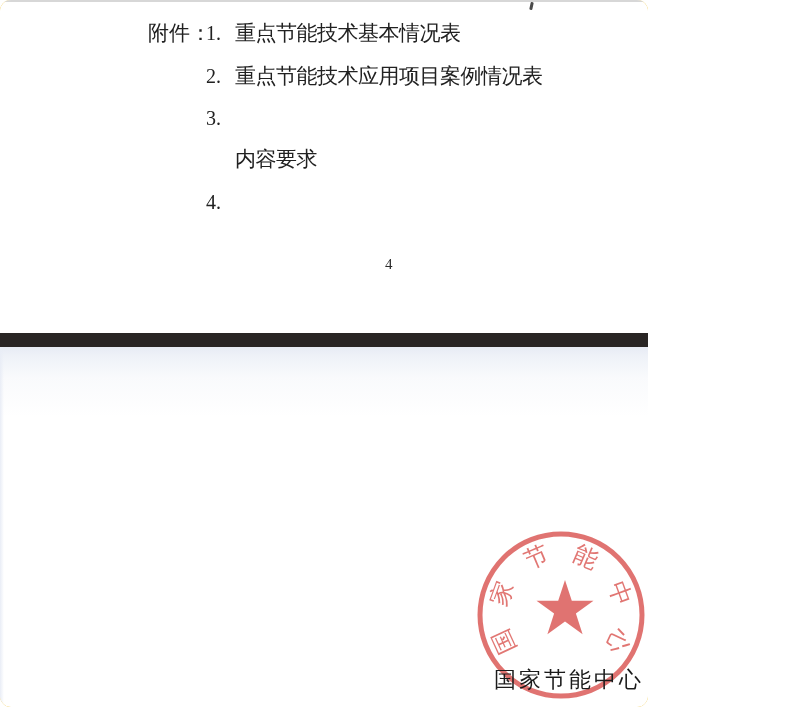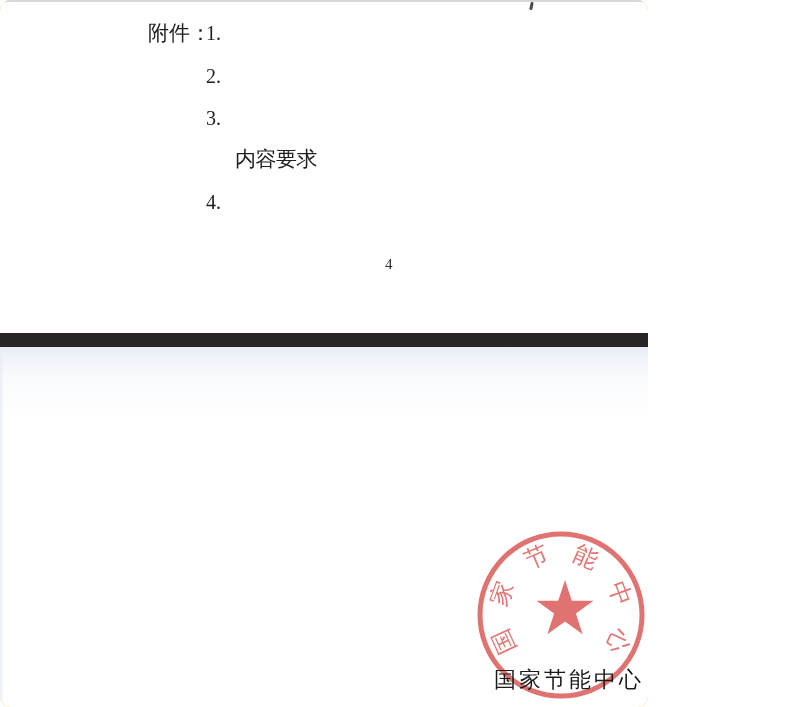--- a/index.html
+++ b/index.html
@@ -142,22 +142,24 @@
 
 <div class="screen">
 
   <div class="page1">
     <div class="top-edge-line"></div>
     <div class="stray-mark"></div>
 
     <span class="att-label">附件：</span>
 
     <span class="att-num row1">1.</span>
+    <span class="att-text row1">重点节能技术基本情况表</span>
 
     <span class="att-num row2">2.</span>
+    <span class="att-text row2">重点节能技术应用项目案例情况表</span>
 
     <span class="att-num row3">3.</span>
 
     <span class="att-text row4">内容要求</span>
 
     <span class="att-num row5">4.</span>
 
     <div class="page-number">4</div>
   </div>
 

